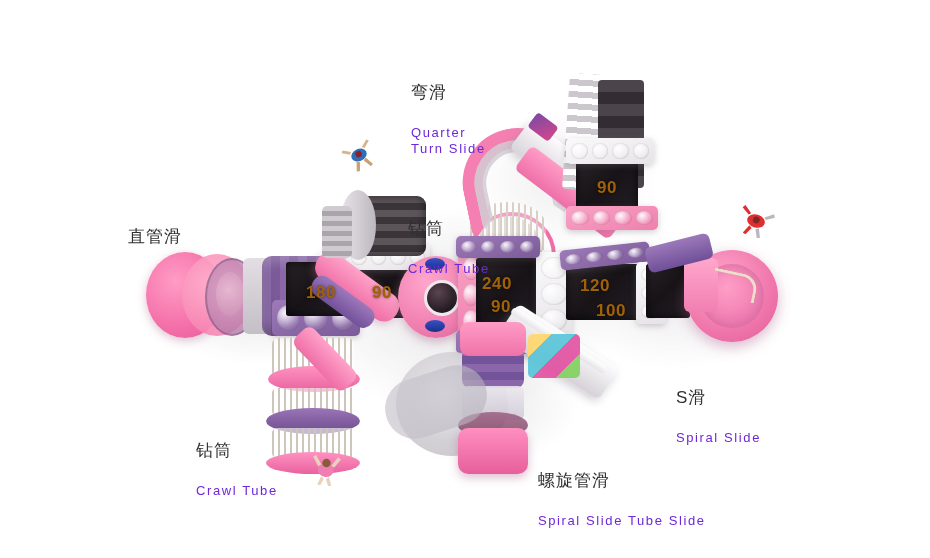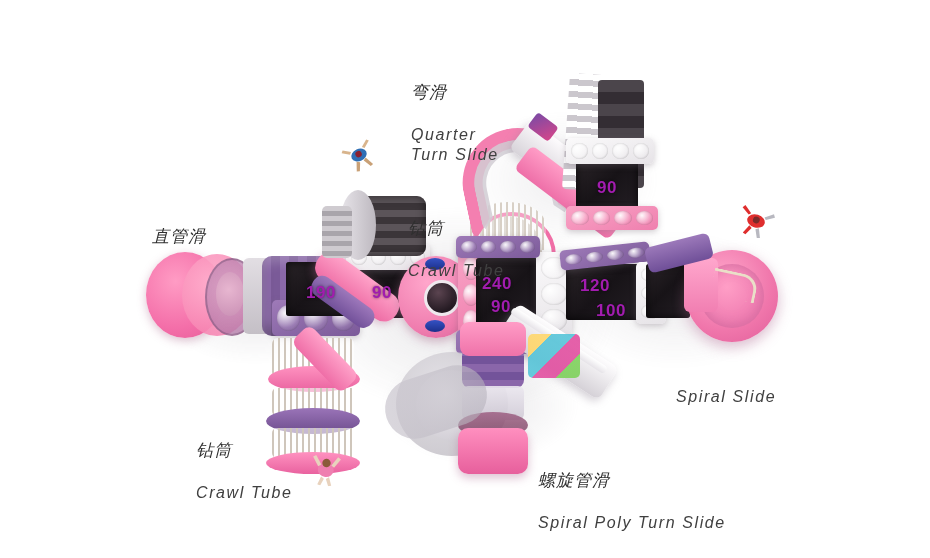--- a/index.html
+++ b/index.html
@@ -16,41 +16,40 @@
     font-family: "Liberation Sans", "DejaVu Sans", sans-serif;
   }
 
   
   .label {
     position: absolute;
     color: #3b3b3b;
     line-height: 1.28;
     white-space: pre-line;
     user-select: none;
-    font-style: italic;
   }
   .label .cn {
     display: block;
     font-size: 17px;
     letter-spacing: 1px;
     color: #2f2f2f;
     font-weight: 400;
   }
   .label .en {
     display: block;
-    font-size: 16px;
+    font-size: 13px;
     letter-spacing: 1.6px;
-    color: #404040;
+    color: #6d28d9;
     font-weight: 400;
   }
 
   
   .dim {
     position: absolute;
-    color: #a21caf;
+    color: #a16207;
     font-size: 17px;
     font-weight: 700;
     letter-spacing: 0.5px;
     text-shadow: 0 0 3px rgba(0,0,0,.55);
     user-select: none;
   }
 
   
   .pc { position: absolute; }           
   .rnd { border-radius: 50%; }
@@ -296,21 +295,21 @@
               background:linear-gradient(180deg,#ff8fbf,#e75f9c);box-shadow:0 4px 10px rgba(170,100,140,.4);"></div>
   <div class="pc" style="left:460px;top:322px;width:66px;height:34px;border-radius:9px;
               background:linear-gradient(180deg,#ff9cc6,#ef72a9);"></div>
 
   <div class="pc" style="left:528px;top:334px;width:52px;height:44px;border-radius:5px;
               background:linear-gradient(135deg,#ffd76b 0 25%,#56c4d8 25% 50%,#e24fa0 50% 75%,#7fd25c 75% 100%);opacity:.9;"></div>
 
   <div class="pc" style="left:384px;top:372px;width:104px;height:60px;border-radius:40px;
               background:linear-gradient(120deg,rgba(206,202,210,.75),rgba(178,174,184,.55));transform:rotate(-18deg);"></div>
 
-  <div class="dim" style="left:306px;top:283px;">190</div>
+  <div class="dim" style="left:306px;top:283px;">180</div>
   <div class="dim" style="left:372px;top:283px;">90</div>
   <div class="dim" style="left:597px;top:178px;">90</div>
   <div class="dim" style="left:482px;top:274px;">240</div>
   <div class="dim" style="left:491px;top:297px;">90</div>
   <div class="dim" style="left:580px;top:276px;">120</div>
   <div class="dim" style="left:596px;top:301px;">100</div>
 
   <div class="figure" style="left:342px;top:138px;width:34px;height:34px;transform:rotate(-25deg);">
     <svg viewBox="0 0 34 34" width="34" height="34" aria-hidden="true">
       <ellipse cx="17" cy="17" rx="8" ry="6" fill="#2f6fb5"></ellipse>
@@ -337,21 +336,21 @@
     <svg viewBox="0 0 36 36" width="36" height="36" aria-hidden="true">
       <ellipse cx="18" cy="20" rx="8" ry="7" fill="#ef7fb0"></ellipse>
       <circle cx="18" cy="13" r="4.2" fill="#8a5a3a"></circle>
       <path d="M10 17 L4 8 L7 6 L13 15 Z" fill="#e8d2bd"></path>
       <path d="M26 17 L32 8 L29 6 L23 15 Z" fill="#e8d2bd"></path>
       <path d="M14 27 L11 35 L14 36 L17 29 Z" fill="#e8d2bd"></path>
       <path d="M22 27 L25 35 L22 36 L19 29 Z" fill="#e8d2bd"></path>
     </svg>
   </div>
 
-  <div class="label" style="left:128px;top:206px;margin-left:24px;">
+  <div class="label" style="left:128px;top:206px;">
     <span class="cn">直管滑</span>
   </div>
 
   <div class="label" style="left:411px;top:62px;">
     <span class="cn">弯滑</span>
     <span class="en">Quarter
 Turn Slide</span>
   </div>
 
   <div class="label" style="left:408px;top:198px;">
@@ -359,20 +358,21 @@
     <span class="en">Crawl Tube</span>
   </div>
 
   <div class="label" style="left:196px;top:420px;">
     <span class="cn">钻筒</span>
     <span class="en">Crawl Tube</span>
   </div>
 
   <div class="label" style="left:538px;top:450px;">
     <span class="cn">螺旋管滑</span>
-    <span class="en">Spiral Poly Turn Slide</span>
+    <span class="en">Spiral Slide Tube Slide</span>
   </div>
 
   <div class="label" style="left:676px;top:367px;">
+    <span class="cn">S滑</span>
     <span class="en">Spiral Slide</span>
   </div>
 
 </div>
 
 </body></html>

